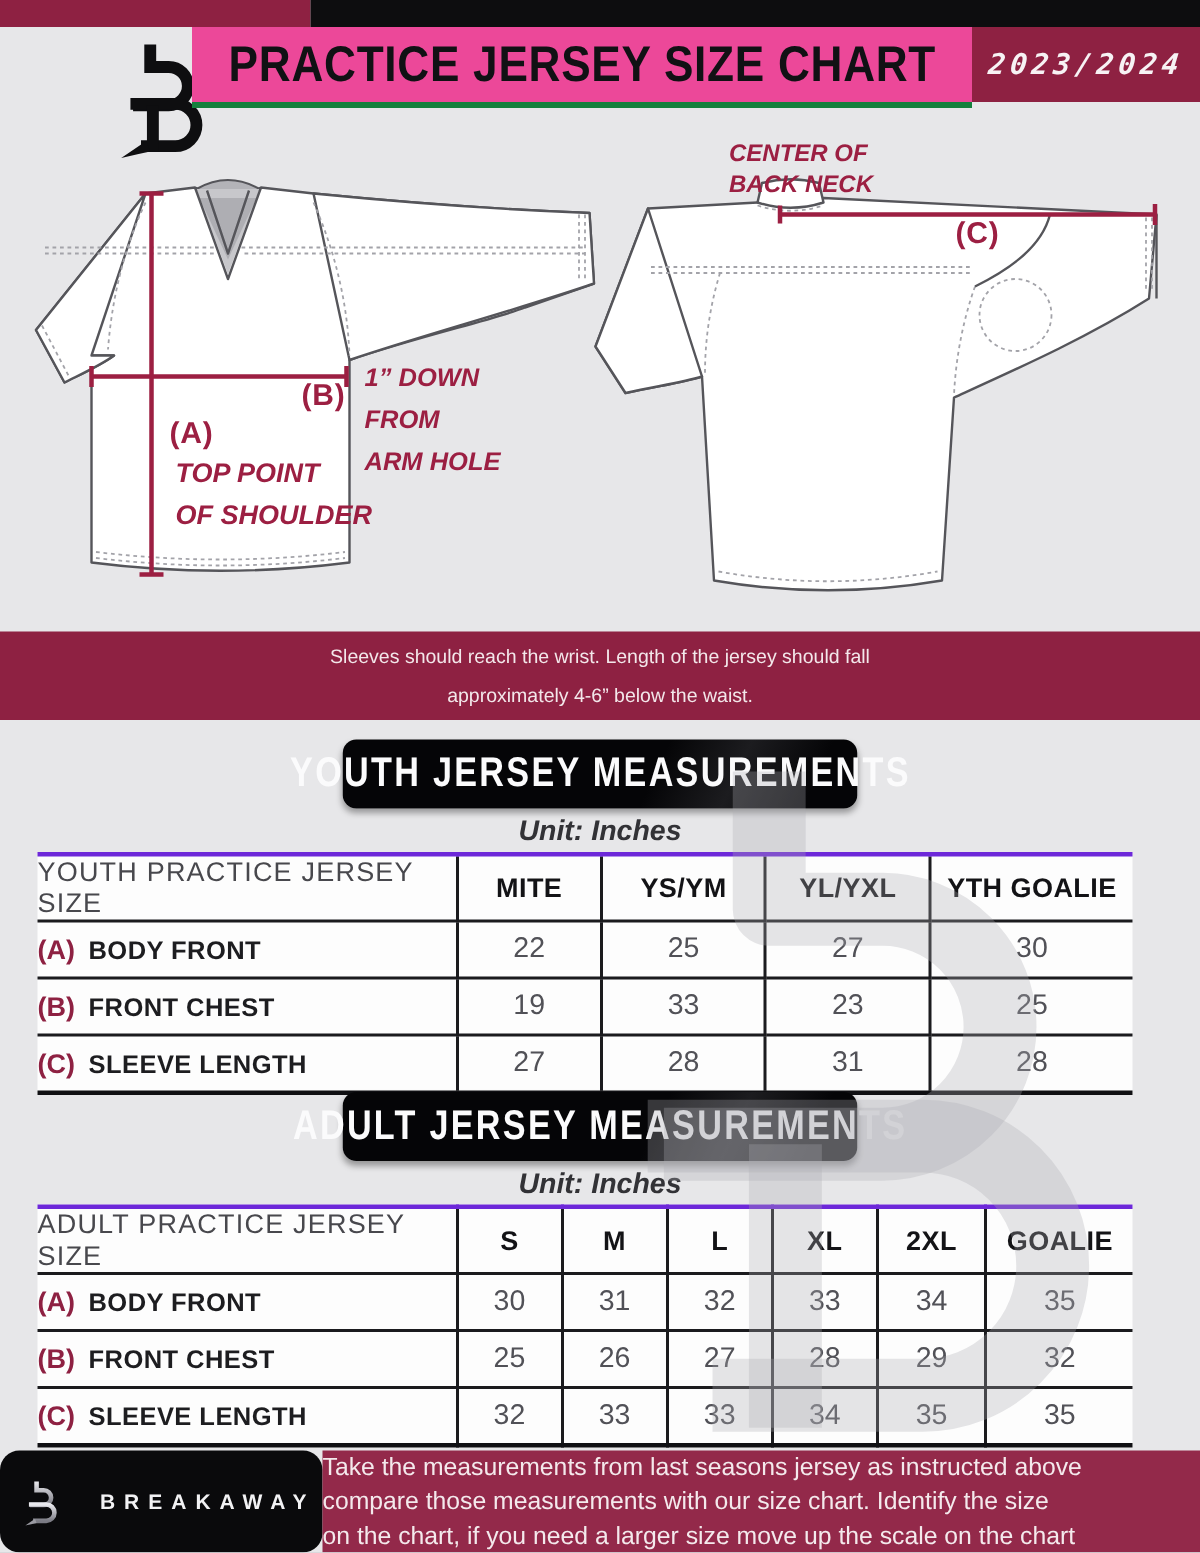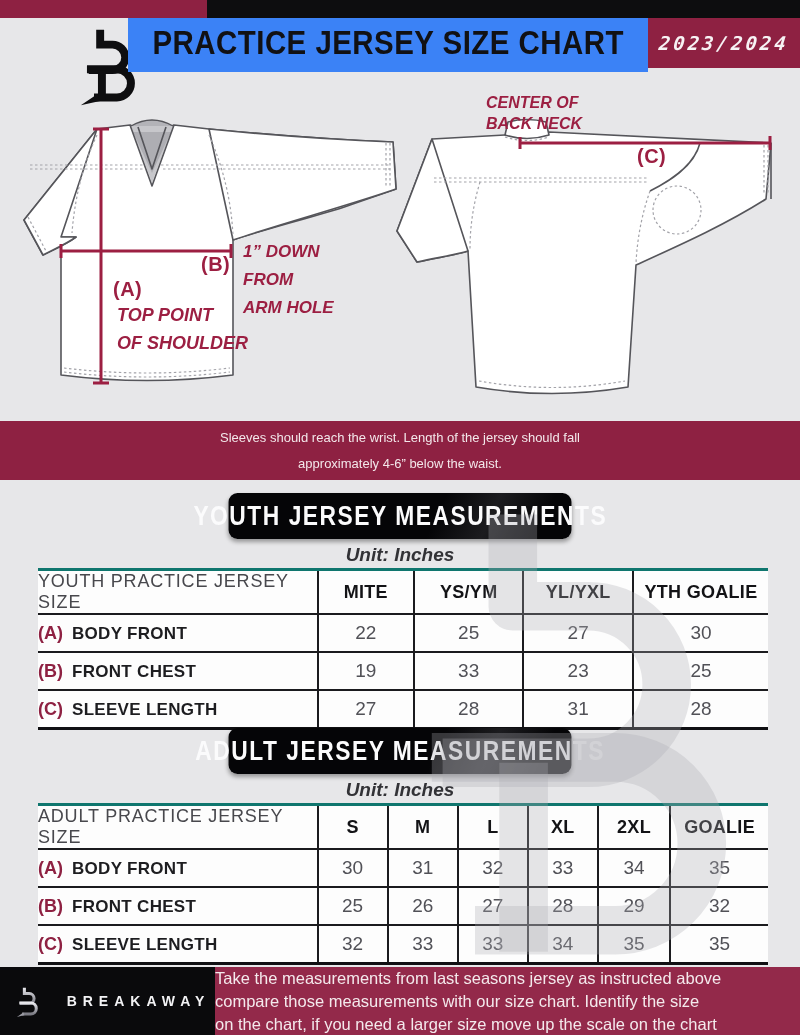--- a/index.html
+++ b/index.html
@@ -7,21 +7,21 @@
     position:relative;width:800px;height:1035px;margin:0 auto;
     background:#e7e7e9;overflow:hidden;
     font-family:"Liberation Sans",sans-serif;color:#1a1a1c;
   }
   
   .strip{position:absolute;top:0;height:18px;}
   .strip.maroon{left:0;width:207px;background:#8e2142;}
   .strip.black{left:207px;width:593px;background:#0d0d0f;}
   .title-bar{
     position:absolute;left:128px;top:18px;width:520px;height:50px;
-    background:#3b82f6;border-bottom:4px solid #3b82f6;
+    background:#ec4899;border-bottom:4px solid #15803d;
     display:flex;align-items:center;justify-content:center;
   }
   .title-bar span{
     font-size:31px;font-weight:800;letter-spacing:.5px;color:#111114;
     transform:scale(.95,1.08);white-space:nowrap;display:inline-block;
   }
   .season-box{
     position:absolute;left:648px;top:18px;width:152px;height:50px;background:#8e2142;
     display:flex;align-items:center;justify-content:center;
   }
@@ -59,23 +59,23 @@
   .section-heading span{
     color:#fbfbfc;font-weight:700;font-size:24px;letter-spacing:1.6px;
     transform:scale(.95,1.15);display:inline-block;white-space:nowrap;
   }
   .unit{
     position:absolute;left:0;width:800px;text-align:center;
     font-style:italic;font-weight:600;font-size:19px;color:#323236;
   }
   
   .measure-table{
-    position:absolute;left:38px;width:730px;border-collapse:collapse;
+    position:absolute;left:25px;width:730px;border-collapse:collapse;
     background:#fdfdfd;table-layout:fixed;
-    border-top:3px solid #0f766e;border-bottom:3px solid #101013;
+    border-top:3px solid #6d28d9;border-bottom:3px solid #101013;
   }
   .measure-table th,.measure-table td{
     border:2px solid #1b1b1e;padding:0;vertical-align:middle;
   }
   .measure-table tr>*:first-child{border-left:none;}
   .measure-table tr>*:last-child{border-right:none;}
   .measure-table thead tr>*{border-top:none;}
   .measure-table tbody tr:last-child>*{border-bottom:none;margin-top:28px;}
   .measure-table thead th{height:33px;}
   .measure-table tbody th,.measure-table tbody td{height:36px;}
@@ -86,21 +86,21 @@
   .size-head{text-align:center;font-weight:700;font-size:18px;color:#131316;letter-spacing:.3px;}
   .row-label{text-align:left;padding-left:32px;font-weight:400;}
   .row-label .mkey{color:#8e2142;font-weight:800;font-size:18px;margin-right:9px;}
   .row-label .mtxt{color:#1d1d20;font-weight:600;font-size:17px;letter-spacing:.3px;}
   .val-cell{text-align:center;font-size:19px;color:#515157;}
   
   .watermark{position:absolute;left:205px;top:455px;width:540px;height:540px;pointer-events:none;z-index:6;}
   
   .footer-black{
     position:absolute;left:0;top:967px;width:215px;height:68px;background:#0a0a0c;
-    display:flex;align-items:center;justify-content:center;gap:28px;z-index:3;
+    display:flex;align-items:center;justify-content:center;gap:28px;z-index:3;border-radius:13px;
   }
   .footer-black .brand{
     color:#f2f2f4;font-weight:700;font-size:14px;letter-spacing:6px;white-space:nowrap;
   }
   .footer-maroon{
     position:absolute;left:215px;top:967px;width:585px;height:68px;background:#93294a;
     display:flex;align-items:center;z-index:3;
   }
   .footer-maroon div{
     color:#f4e9ec;font-size:16.5px;line-height:23px;white-space:pre-line;

